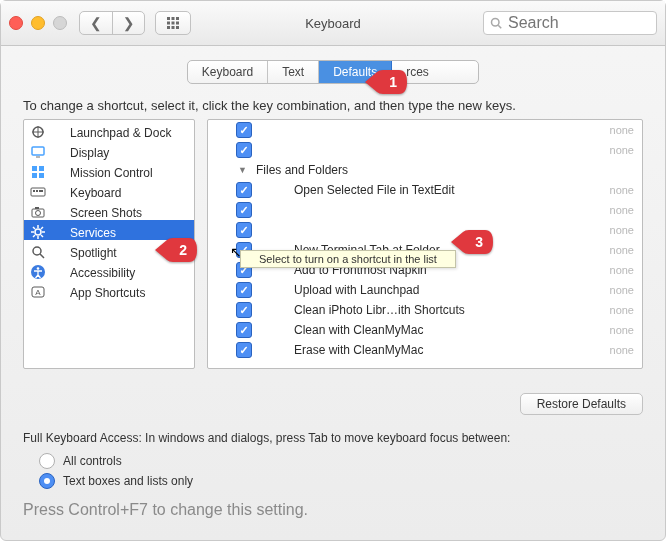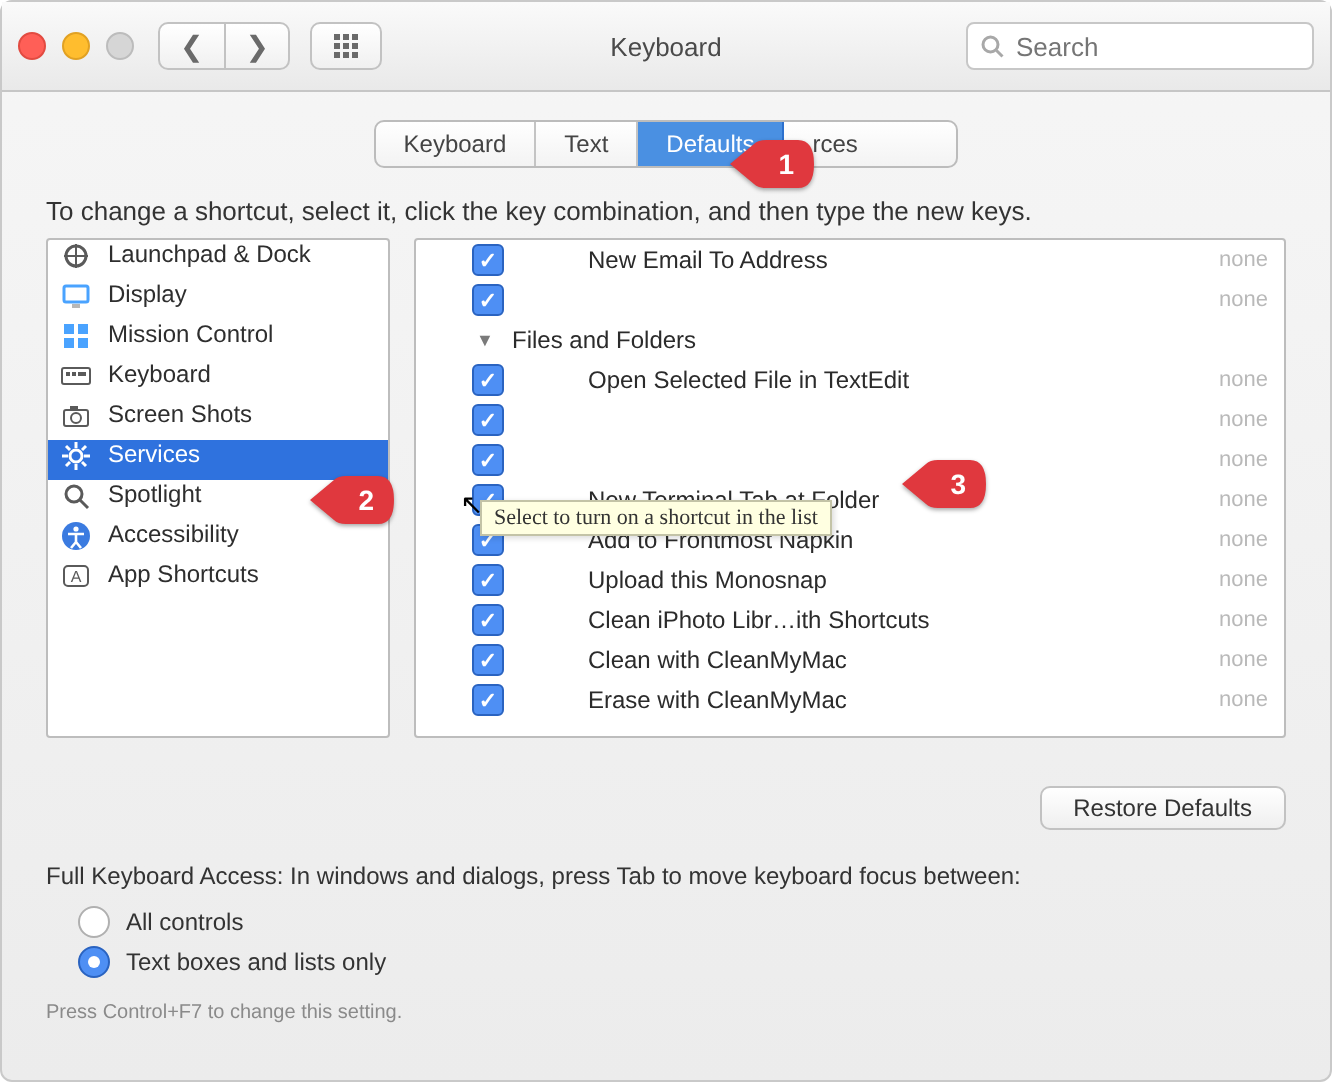--- a/index.html
+++ b/index.html
@@ -56,21 +56,21 @@
     position:absolute;left:0;right:0;text-align:center;
     font-size:13px;color:#4a4a4a;pointer-events:none;
   }
   .search{
     margin-left:auto;width:160px;height:22px;
     border:1px solid #c7c7c7;border-radius:4px;background:#fff;
     display:flex;align-items:center;padding:0 6px;color:#a8a8a8;
   }
   .search svg{margin-right:4px;flex:none;}
   .search input{
-    border:none;outline:none;font-size:13px;color:#3b82f6;width:100%;background:transparent;
+    border:none;outline:none;font-size:16px;color:#3b82f6;width:100%;background:transparent;
   }
   
   .tabrow{
     display:flex;justify-content:center;padding:14px 0 8px 0;
   }
   .tabs{
     display:flex;border:1px solid #bcbcbc;border-radius:5px;overflow:hidden;
     background:linear-gradient(#ffffff,#f3f3f3);height:22px;font-size:12px;
   }
   .tabs .tab{
@@ -87,21 +87,21 @@
   }
   .instruct{color:#333;margin:6px 0 6px 0;}
   .panes{
     display:flex;gap:12px;height:250px;
   }
   .catlist{
     width:170px;border:1px solid var(--thin-border);border-radius:2px;background:#fff;
     overflow:hidden;
   }
   .catlist .row{
-    display:flex;align-items:flex-start;gap:8px;height:20px;padding:0 6px;font-size:12px;color:#2e2e2e;
+    display:flex;align-items:flex-end;gap:24px;height:20px;padding:0 6px;font-size:12px;color:#2e2e2e;
   }
   .catlist .row.sel{
     background:var(--blue-sel);color:#fff;
   }
   .catlist .icon{width:16px;height:16px;display:flex;align-items:center;justify-content:center;font-size:13px;}
   .svc-list{
     flex:1;border:1px solid var(--thin-border);border-radius:2px;background:#fff;
     overflow:hidden;position:relative;
   }
   .svc-row{
@@ -113,23 +113,22 @@
   .chk{
     width:14px;height:14px;border-radius:3px;flex:none;
     display:flex;align-items:center;justify-content:center;
     background:#4e8ff4;border:1px solid #2a63c0;color:#fff;font-size:11px;font-weight:bold;
   }
   .svc-row .lbl{flex:1;white-space:nowrap;overflow:hidden;text-overflow:ellipsis;color:#2b2b2b;}
   .svc-row .sc{color:var(--none-grey);font-size:11px;margin-left:auto;}
   
   .tooltip{
     position:absolute;left:32px;top:130px;background:#ffffe1;border:1px solid #c3c3a7;
-    padding:2px 6px;font-size:11px;color:#333;z-index:5;white-space:nowrap;
+    padding:2px 18px;font-size:11px;color:#333;z-index:5;white-space:nowrap;
     box-shadow:1px 1px 3px rgba(0,0,0,.15);
-    font-family:Liberation Serif, serif;
   }
   .cursor{
     position:absolute;left:22px;top:124px;font-size:14px;color:#000;z-index:6;pointer-events:none;
   }
   
   .restore-row{display:flex;justify-content:flex-end;margin-top:24px;}
   .pushbtn{
     border:1px solid #c2c2c2;border-radius:5px;
     background:linear-gradient(#ffffff,#efefef);
     padding:3px 16px;font-size:12px;color:#333;
@@ -137,21 +136,21 @@
   
   .access{margin-top:16px;font-size:12px;color:#333;}
   .radios{margin:6px 0 2px 16px;}
   .radio{display:flex;align-items:center;gap:8px;height:20px;}
   .rind{
     width:14px;height:14px;border-radius:50%;border:1px solid #b0b0b0;background:#fff;
     display:flex;align-items:center;justify-content:center;
   }
   .rind.on{border-color:#2a63c0;background:#4e8ff4;}
   .rind.on::after{content:"";width:6px;height:6px;background:#fff;border-radius:50%;}
-  .hint{font-size:10px;color:#8a8a8a;margin-top:10px;}
+  .hint{font-size:16px;color:#8a8a8a;margin-top:10px;}
   
   .callout{
     position:absolute;width:44px;height:32px;
     filter:drop-shadow(0 1px 1px rgba(0,0,0,.35));
     z-index:10;pointer-events:none;
   }
   .callout svg{width:100%;height:100%;display:block;}
   .callout .num{
     position:absolute;top:50%;transform:translateY(-50%);
     color:#fff;font-size:14px;font-weight:600;
@@ -311,21 +310,20 @@
             <span>App Shortcuts</span>
           </div>
         </div>
 
       <div class="svc-list" id="svclist">
         <div class="cursor">↖</div>
         <div class="tooltip">Select to turn on a shortcut in the list</div>
       <div class="svc-row item">
             <span class="chk">✓</span>
             <span style="width: 26px;"></span>
-            <span class="lbl">New Email To Address</span>
             <span class="sc">none</span>
           </div>
           <div class="svc-row item">
             <span class="chk">✓</span>
             <span style="width: 26px;"></span>
             <span class="sc">none</span>
           </div>
           <div class="svc-row group">
             <span class="disclosure">▼</span>
             <span class="lbl">Files and Folders</span>
@@ -354,21 +352,21 @@
           </div>
           <div class="svc-row item">
             <span class="chk">✓</span>
             <span style="width: 26px;"></span>
             <span class="lbl">Add to Frontmost Napkin</span>
             <span class="sc">none</span>
           </div>
           <div class="svc-row item">
             <span class="chk">✓</span>
             <span style="width: 26px;"></span>
-            <span class="lbl">Upload this Monosnap</span>
+            <span class="lbl">Upload with Launchpad</span>
             <span class="sc">none</span>
           </div>
           <div class="svc-row item">
             <span class="chk">✓</span>
             <span style="width: 26px;"></span>
             <span class="lbl">Clean iPhoto Libr…ith Shortcuts</span>
             <span class="sc">none</span>
           </div>
           <div class="svc-row item">
             <span class="chk">✓</span>

